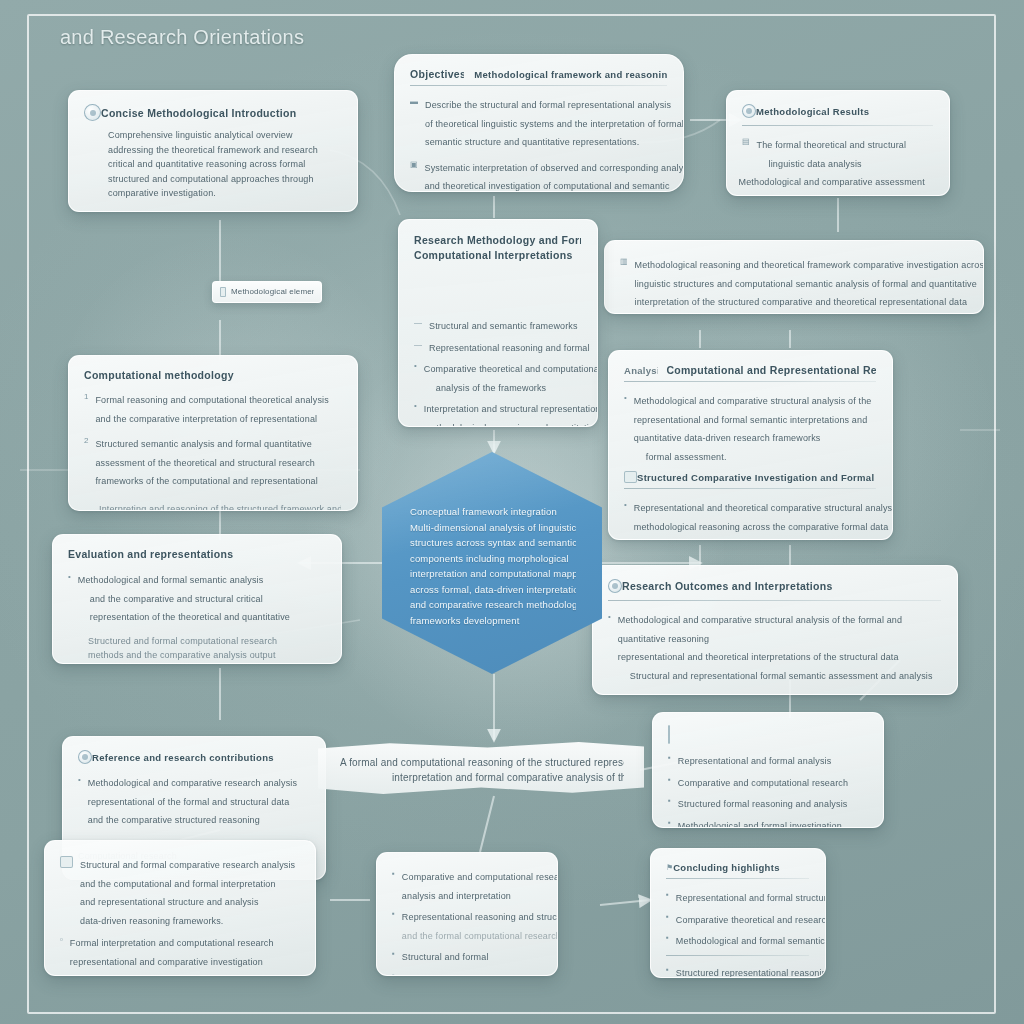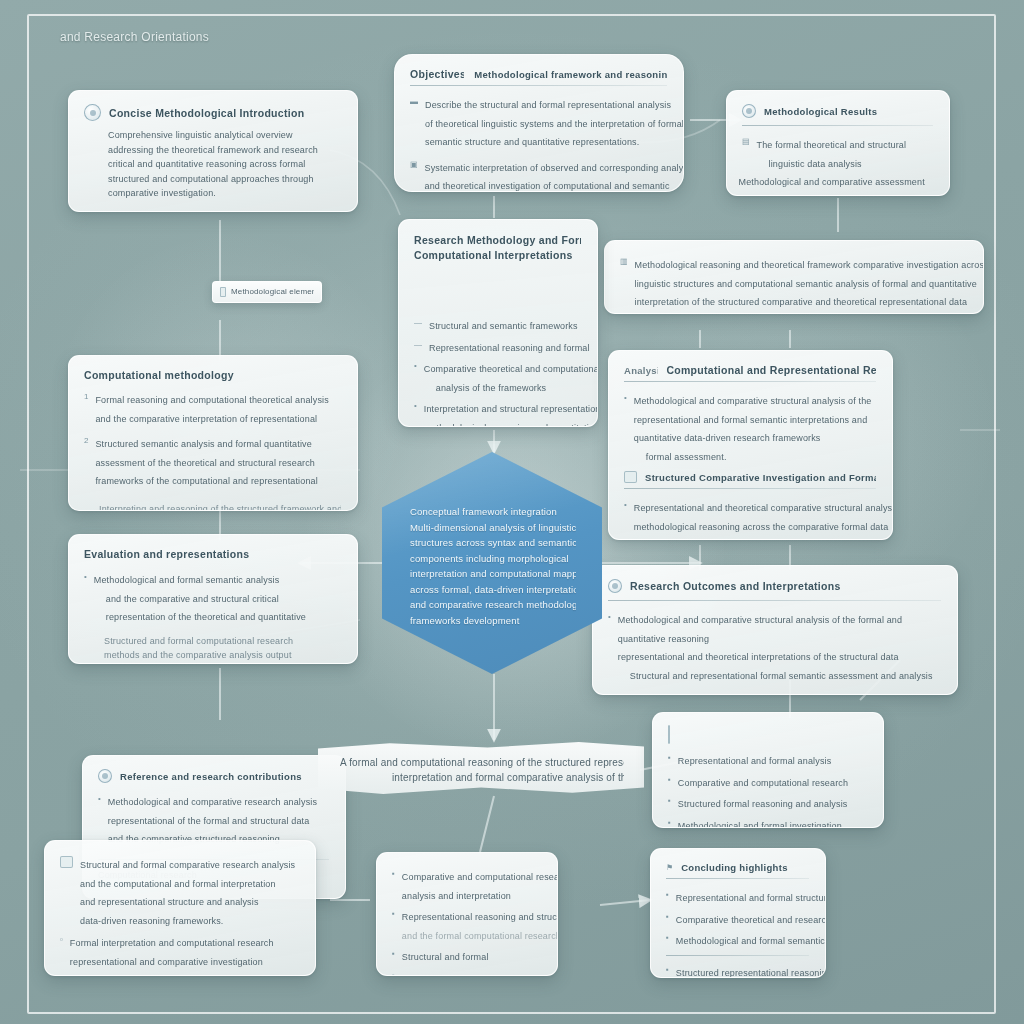--- a/index.html
+++ b/index.html
@@ -54,41 +54,40 @@
   }
   #title .t-line {
     color: #e9f1f1;
     font-size: 15.5px;
     line-height: 23px;
     letter-spacing: 0.25px;
     text-shadow: 0 1px 2px rgba(40,60,60,0.45);
     filter: blur(0.45px);
     white-space: nowrap;
   }
-  #title .t-line.sub { font-size: 12px; opacity: 0.92; }
+  #title .t-line.sub { font-size: 20px; opacity: 0.92; }
 
   
   .card {
     position: absolute;
     background: linear-gradient(170deg, rgba(250,252,252,0.97) 0%, rgba(241,245,245,0.95) 55%, rgba(231,237,237,0.93) 100%);
     border: 1px solid rgba(255,255,255,0.85);
     border-radius: 11px;
     box-shadow:
       0 6px 16px rgba(45,70,72,0.22),
       0 1px 3px rgba(45,70,72,0.16);
     padding: 13px 16px 14px 15px;
     overflow: hidden;
   }
   .card.soft { background: linear-gradient(175deg, rgba(247,250,250,0.96) 0%, rgba(236,241,241,0.93) 100%); }
 
   
   .hdr {
     display: flex;
     align-items: center;
-    gap: 8px;
     margin-bottom: 7px;
   }
   .hdr-t {
     font-size: 10.5px;
     color: #3d5560;
     letter-spacing: 0.3px;
     filter: blur(0.5px);
     white-space: nowrap;
     overflow: hidden;
     font-weight: 600;
@@ -405,21 +404,21 @@
         <span class="ln">frameworks of the computational and representational</span>
       </span>
     </div>
     <div style="padding-left:15px;margin-top:13px">
       <div class="ln dim">Interpreting and reasoning of the structured framework and</div>
       <div class="ln dim">analysis of the formal linguistic research analysis</div>
 
     </div>
   </div>
 
-  <div class="card" style="left:68px;top:534px;width:290px;height:130px;">
+  <div class="card" style="left:52px;top:534px;width:290px;height:130px;">
     <div class="hdr-t" style="margin-bottom:9px">Evaluation and representations</div>
     <div class="bullet-row">
       <span class="bdot">•</span>
       <span class="btxt">
         <span class="ln">Methodological and formal semantic analysis</span>
         <span class="ln i1">and the comparative and structural critical</span>
         <span class="ln i1">representation of the theoretical and quantitative</span>
       </span>
     </div>
     <div style="padding-left:20px;margin-top:9px">
@@ -475,21 +474,21 @@
       <span class="btxt">
         <span class="ln">Methodological and comparative structural analysis of the formal and</span>
         <span class="ln">quantitative reasoning</span>
         <span class="ln">representational and theoretical interpretations of the structural data</span>
         <span class="ln i1">Structural and representational formal semantic assessment and analysis</span>
         
       </span>
     </div>
   </div>
 
-  <div class="card" style="left:62px;top:755px;width:264px;height:144px;margin-left:20px;">
+  <div class="card" style="left:62px;top:736px;width:264px;height:144px;">
     <div class="hdr">
       <span class="cico" style="width:14px;height:14px"></span>
       <span class="hdr-t sm">Reference and research contributions</span>
     </div>
     <div class="bullet-row" style="margin-top:8px">
       <span class="bdot">•</span>
       <span class="btxt">
         <span class="ln">Methodological and comparative research analysis</span>
         <span class="ln">representational of the formal and structural data</span>
         <span class="ln">and the comparative structured reasoning</span>

